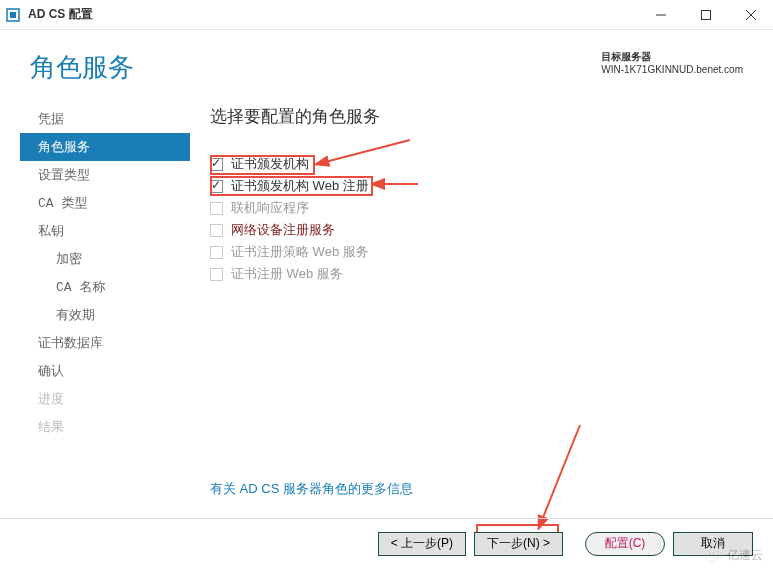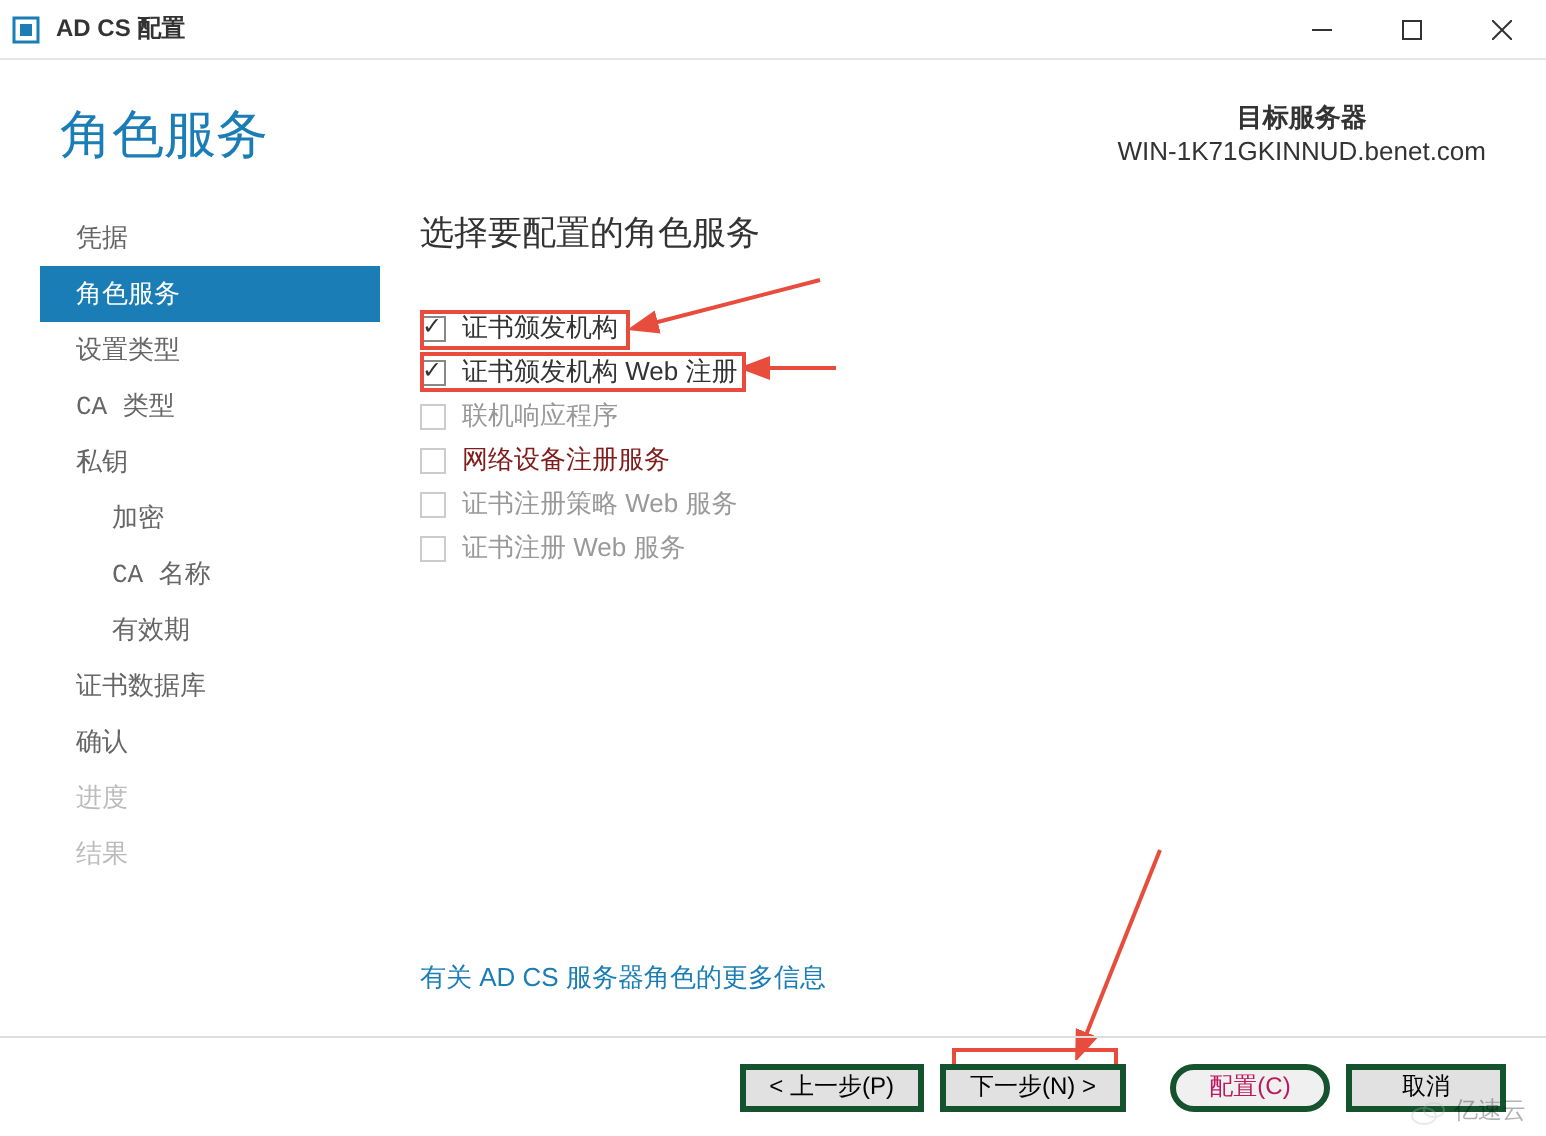--- a/index.html
+++ b/index.html
@@ -6,21 +6,21 @@
     body { background: #fff; width: 773px; height: 568px; overflow: hidden; position: relative; }
     
     .titlebar { height: 30px; background: #fff; border-bottom: 1px solid #e5e5e5; display: flex; align-items: center; padding: 0 0 0 6px; font-weight: bold; }
     .titlebar-icon { width: 16px; height: 16px; margin-right: 6px; display: flex; align-items: center; }
     .titlebar-title { font-size: 12px; color: #333; flex: 1; }
     .win-controls { display: flex; }
     .win-btn { width: 45px; height: 30px; display: flex; align-items: center; justify-content: center; font-size: 12px; }
     
     .header { padding: 20px 30px 0 30px; display: flex; justify-content: space-between; align-items: flex-start; }
     .header-title { font-size: 26px; color: #1a7db6; font-weight: 300; }
-    .header-right { text-align: center; font-size: 13px; color: #333; }
+    .header-right { text-align: left; font-size: 10px; color: #333; }
     
     .body { display: flex; padding: 10px 0 0 0; }
     
     .sidebar { width: 190px; padding: 10px 0 0 20px; }
     .sidebar-item { padding: 5px 10px 5px 18px; font-size: 13px; color: #666; cursor: pointer; font-family: Liberation Mono, monospace; }
     .sidebar-item.active { background: #1a7db6; color: #fff; }
     .sidebar-sub { padding-left: 36px; }
     
     .main { flex: 1; padding: 10px 30px 0 20px; position: relative; }
     .main-heading { font-size: 17px; color: #333; margin-bottom: 25px; }
@@ -29,21 +29,21 @@
     .check-row { display: flex; align-items: center; padding: 2px 0; font-size: 13px; color: #333; }
     .checkbox { width: 13px; height: 13px; border: 1px solid #888; margin-right: 8px; background: #fff; position: relative; }
     .checkbox.checked::after { content: "✓"; position: absolute; top: -3px; left: 0; font-size: 12px; color: #333; }
     
     .highlight-box { position: absolute; border: 2px solid #e74c3c; pointer-events: none; }
     .arrow { position: absolute; pointer-events: none; }
     
     .more-link { color: #1a7db6; font-size: 13px; position: absolute; bottom: 70px; left: 210px; }
     
     .footer { position: absolute; bottom: 0; left: 0; right: 0; height: 50px; border-top: 1px solid #ddd; display: flex; justify-content: flex-end; align-items: center; padding: 0 20px; gap: 8px; }
-    .btn { min-width: 80px; height: 24px; border: 3px solid #14532d; background: #e1e1e1; font-size: 12px; padding: 0 12px; cursor: pointer; }
+    .btn { min-width: 80px; height: 24px; border: 1px solid #14532d; background: #e1e1e1; font-size: 12px; padding: 0 12px; cursor: pointer; }
     .btn.disabled { color: #be185d; background: #f0f0f0; border-radius: 12px; }
     
     .watermark { position: absolute; bottom: 4px; right: 10px; opacity: 0.3; display: flex; align-items: center; gap: 4px; font-size: 12px; color: #000000; }
   </style>
 </head>
 <body>
 
 <div class="titlebar">
   <span class="titlebar-icon">
     <svg width="14" height="14" viewBox="0 0 14 14">

